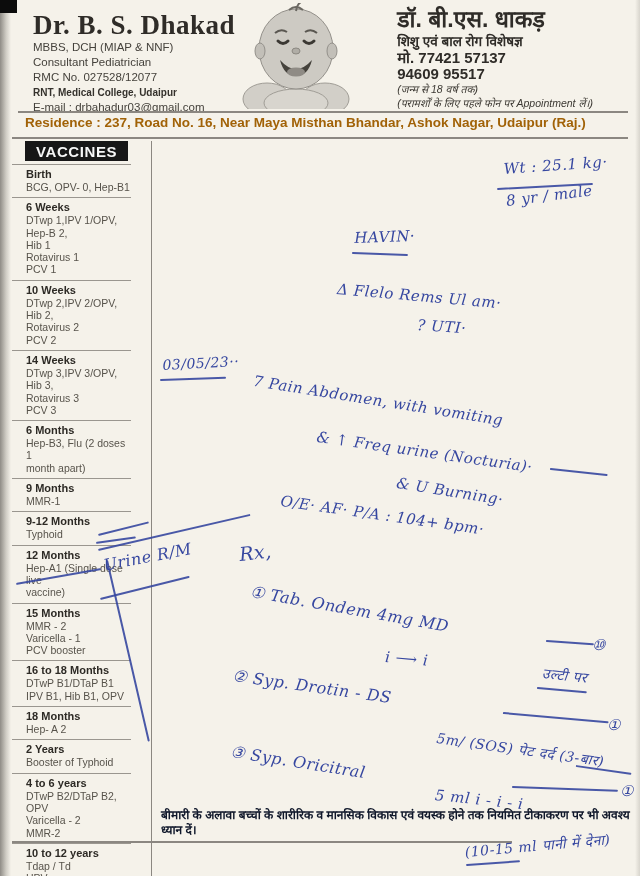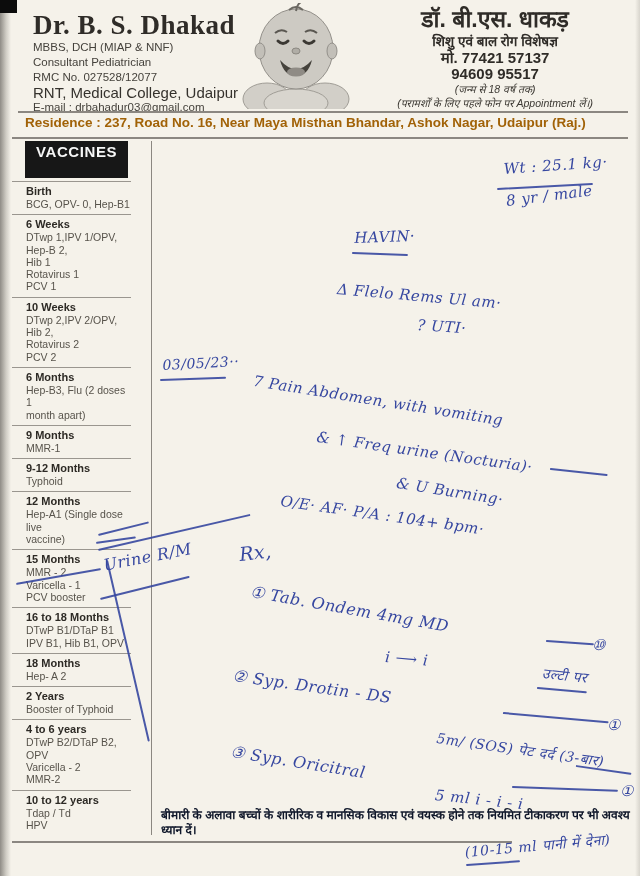--- a/index.html
+++ b/index.html
@@ -8,34 +8,34 @@
         font-family:"Liberation Sans",sans-serif;color:var(--print,#2f2c28);}
   
   .edge-left{position:absolute;left:0;top:0;width:11px;height:100%;
      background:linear-gradient(90deg,#8f8c86,#cfccc4 55%,rgba(0,0,0,0));}
   .edge-right{position:absolute;right:0;top:0;width:5px;height:100%;background:linear-gradient(270deg,#d8d5cd,rgba(0,0,0,0));}
   .corner-mark{position:absolute;left:0;top:0;width:17px;height:13px;background:#0c0c0c;}
   
   .hdr-left{position:absolute;left:33px;top:10px;}
   .doc-name{font-family:"Liberation Serif",serif;font-weight:bold;font-size:27px;line-height:30px;letter-spacing:.5px;}
   .hdr-sub{font-size:11.5px;line-height:15px;color:#45423c;}
-  .hdr-sub.bold{font-weight:normal;font-size:15px;color:#35322d;}
+  .hdr-sub.bold{font-weight:bold;font-size:10px;color:#35322d;}
   .baby{position:absolute;left:237px;top:3px;width:118px;height:106px;}
-  .hdr-right{position:absolute;right:47px;top:6px;text-align:center;}
+  .hdr-right{position:absolute;right:47px;top:6px;text-align:left;}
   .doc-name-hi{font-weight:bold;font-size:23px;line-height:27px;}
   .hdr-right .r1{font-weight:bold;font-size:13.5px;line-height:17px;}
   .hdr-right .r2{font-weight:bold;font-size:15px;line-height:16px;}
   .hdr-right .r3{font-style:italic;font-size:10.5px;line-height:14px;color:#3c3933;}
   .rule{position:absolute;background:var(--line,#8b8781);}
   
   .residence{position:absolute;left:25px;top:115px;font-weight:bold;font-size:13.5px;color:#a16207;}
   
   .sidebar{position:absolute;left:12px;top:141px;width:139px;border-right:1.5px solid var(--line,#8b8781);min-height:692px;}
   .vax-title{display:inline-block;background:var(--title-bg,#171717);color:#f6f6f6;font-weight:bold;
-     font-size:15px;letter-spacing:.6px;padding:2px 11px 18px;margin:0 0 3px 13px;}
+     font-size:15px;letter-spacing:.6px;padding:2px 11px 1px;margin:0 0 3px 13px;}
   .vax-section{border-top:1px solid #9a968f;padding:3px 0 4px 14px;margin-right:20px;}
   .vax-section:first-of-type{border-top:none;}
   .vax-age{font-weight:bold;font-size:11px;line-height:13px;color:#2d2a25;}
   .vax-items{font-size:10.5px;line-height:12.3px;color:var(--muted,#57534b);white-space:pre-line;}
   
   .footer-advice{position:absolute;left:153px;top:808px;width:470px;font-weight:bold;font-size:12px;line-height:15px;color:#0f172a;margin-left:8px;}
   
   .hw{position:absolute;color:var(--ink,#3647a0);font-family:"DejaVu Serif",serif;font-style:italic;
       white-space:nowrap;transform-origin:left top;letter-spacing:.5px;}
   .stroke{position:absolute;height:2px;border-radius:2px;background:var(--ink,#3647a0);transform-origin:left top;opacity:.9;}
@@ -100,20 +100,26 @@
       <div class="vax-items">DTwp 1,IPV 1/OPV, Hep-B 2,
 Hib 1
 Rotavirus 1
 PCV 1</div>
     </div>
     <div class="vax-section">
       <div class="vax-age">10 Weeks</div>
       <div class="vax-items">DTwp 2,IPV 2/OPV, Hib 2,
 Rotavirus 2
 PCV 2</div>
+    </div>
+    <div class="vax-section">
+      <div class="vax-age">14 Weeks</div>
+      <div class="vax-items">DTwp 3,IPV 3/OPV, Hib 3,
+Rotavirus 3
+PCV 3</div>
     </div>
     <div class="vax-section">
       <div class="vax-age">6 Months</div>
       <div class="vax-items">Hep-B3, Flu (2 doses 1
 month apart)</div>
     </div>
     <div class="vax-section">
       <div class="vax-age">9 Months</div>
       <div class="vax-items">MMR-1</div>
     </div>

